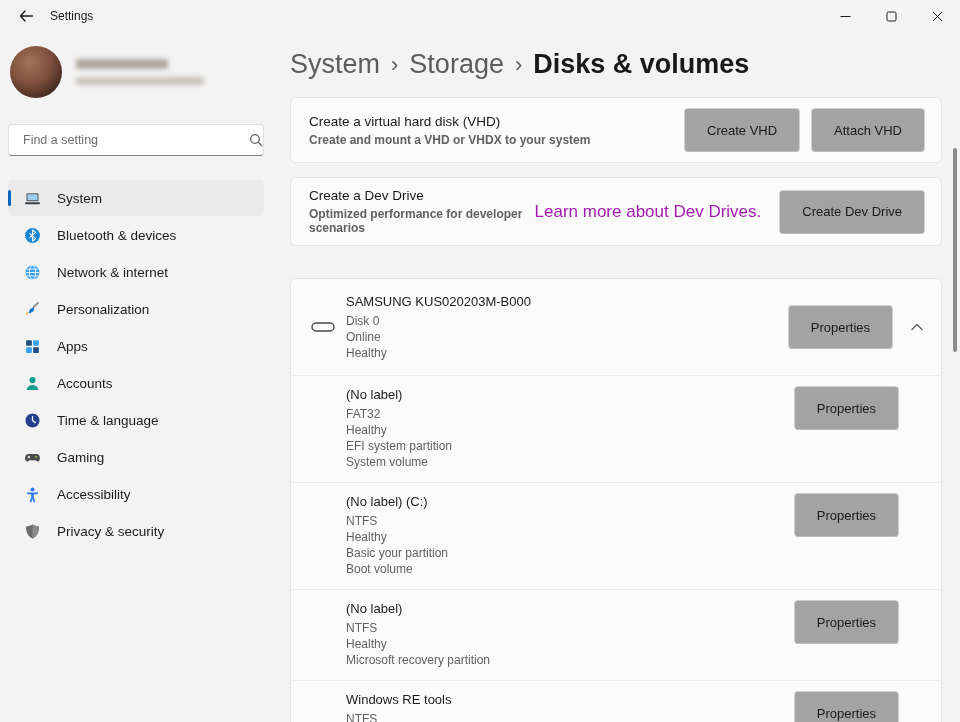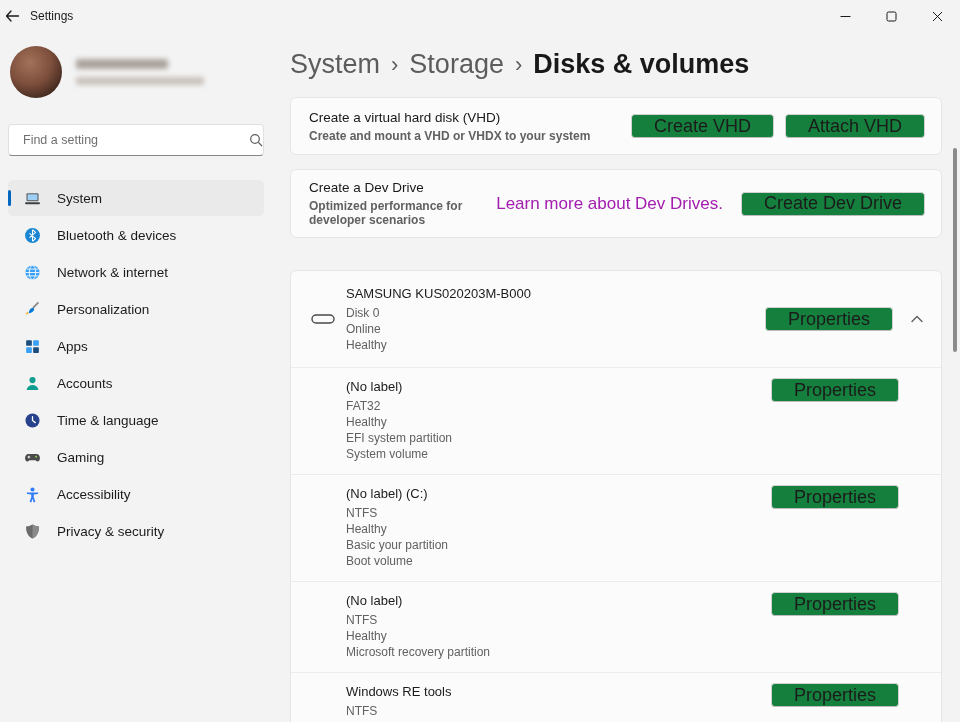--- a/index.html
+++ b/index.html
@@ -3,21 +3,21 @@
 <meta charset="utf-8">
 <style>
   html,body{margin:0;padding:0;}
   body{
     width:960px;height:722px;overflow:hidden;position:relative;
     background:#f3f3f3;color:#1b1b1b;
     font-family:"Liberation Sans","DejaVu Sans",sans-serif;
     -webkit-font-smoothing:antialiased;
   }
   
-  .titlebar{height:32px;display:flex;align-items:center;padding-left:0;gap:6px;}
+  .titlebar{height:32px;display:flex;align-items:center;padding-left:14px;gap:12px;}
   .back-btn{width:24px;height:24px;display:flex;align-items:center;justify-content:center;border-radius:4px;cursor:pointer;}
   .tb-title{font-size:12px;color:#1b1b1b;}
   .win-controls{position:absolute;top:0;right:0;display:flex;}
   .wc{width:46px;height:32px;display:flex;align-items:center;justify-content:center;cursor:pointer;}
   
   .sidebar{position:absolute;left:0;top:32px;width:272px;bottom:0;}
   .user-block{display:flex;align-items:center;gap:14px;margin:12px 6px 0 10px;height:56px;cursor:pointer;}
   .avatar{width:52px;height:52px;border-radius:50%;flex:0 0 auto;
     background:radial-gradient(circle at 38% 32%, #a4725a 0%, #7d4f3c 45%, #43291f 78%, #2e1d16 100%);
     filter:blur(0.6px);}
@@ -43,22 +43,22 @@
   .crumb{color:#5c5c5c;cursor:pointer;}
   .crumb.current{color:#191919;font-weight:600;cursor:default;}
   .sep{color:#5c5c5c;font-size:22px;padding-top:2px;}
   .cards{margin-top:15px;width:652px;display:flex;flex-direction:column;gap:14px;}
   .settings-card{box-sizing:border-box;background:#fbfbfb;border:1px solid #e5e5e5;border-radius:6px;
     min-height:58px;display:flex;align-items:center;padding:10px 16px 10px 18px;}
   .card-text{flex:1;min-width:0;}
   .card-title{font-size:13.5px;color:#191919;}
   .card-sub{font-size:12px;color:#616161;margin-top:4px;font-weight:bold;}
   .card-actions{display:flex;align-items:center;gap:11px;}
-  .win-btn{box-sizing:border-box;height:24px;padding:0 22px;background:#15803d;border:1px solid #d1d1d1;
-    border-bottom-color:#bcbcbc;border-radius:4px;font-size:18px;color:#1b1b1b;cursor:pointer;
+  .win-btn{box-sizing:border-box;height:44px;padding:0 22px;background:#a3a3a3;border:1px solid #d1d1d1;
+    border-bottom-color:#bcbcbc;border-radius:4px;font-size:13px;color:#1b1b1b;cursor:pointer;
     font-family:"Liberation Sans","DejaVu Sans",sans-serif;white-space:nowrap;}
   .dev-link{color:#a21caf;font-size:17px;margin-right:7px;cursor:pointer;text-decoration:none;white-space:nowrap;}
   
   .disk-card{box-sizing:border-box;margin-top:32px;width:652px;background:#fbfbfb;border:1px solid #e5e5e5;border-radius:6px;}
   .disk-row{display:flex;box-sizing:border-box;}
   .disk-row + .disk-row{border-top:1px solid #ececec;}
   .row-disk{height:96px;align-items:center;padding:0 16px 0 20px;}
   .disk-icon{width:24px;display:flex;align-items:center;justify-content:center;margin-right:11px;}
   .row-text{flex:1;min-width:0;}
   .row-title{font-size:13px;color:#1b1b1b;line-height:18px;margin-bottom:2px;}

